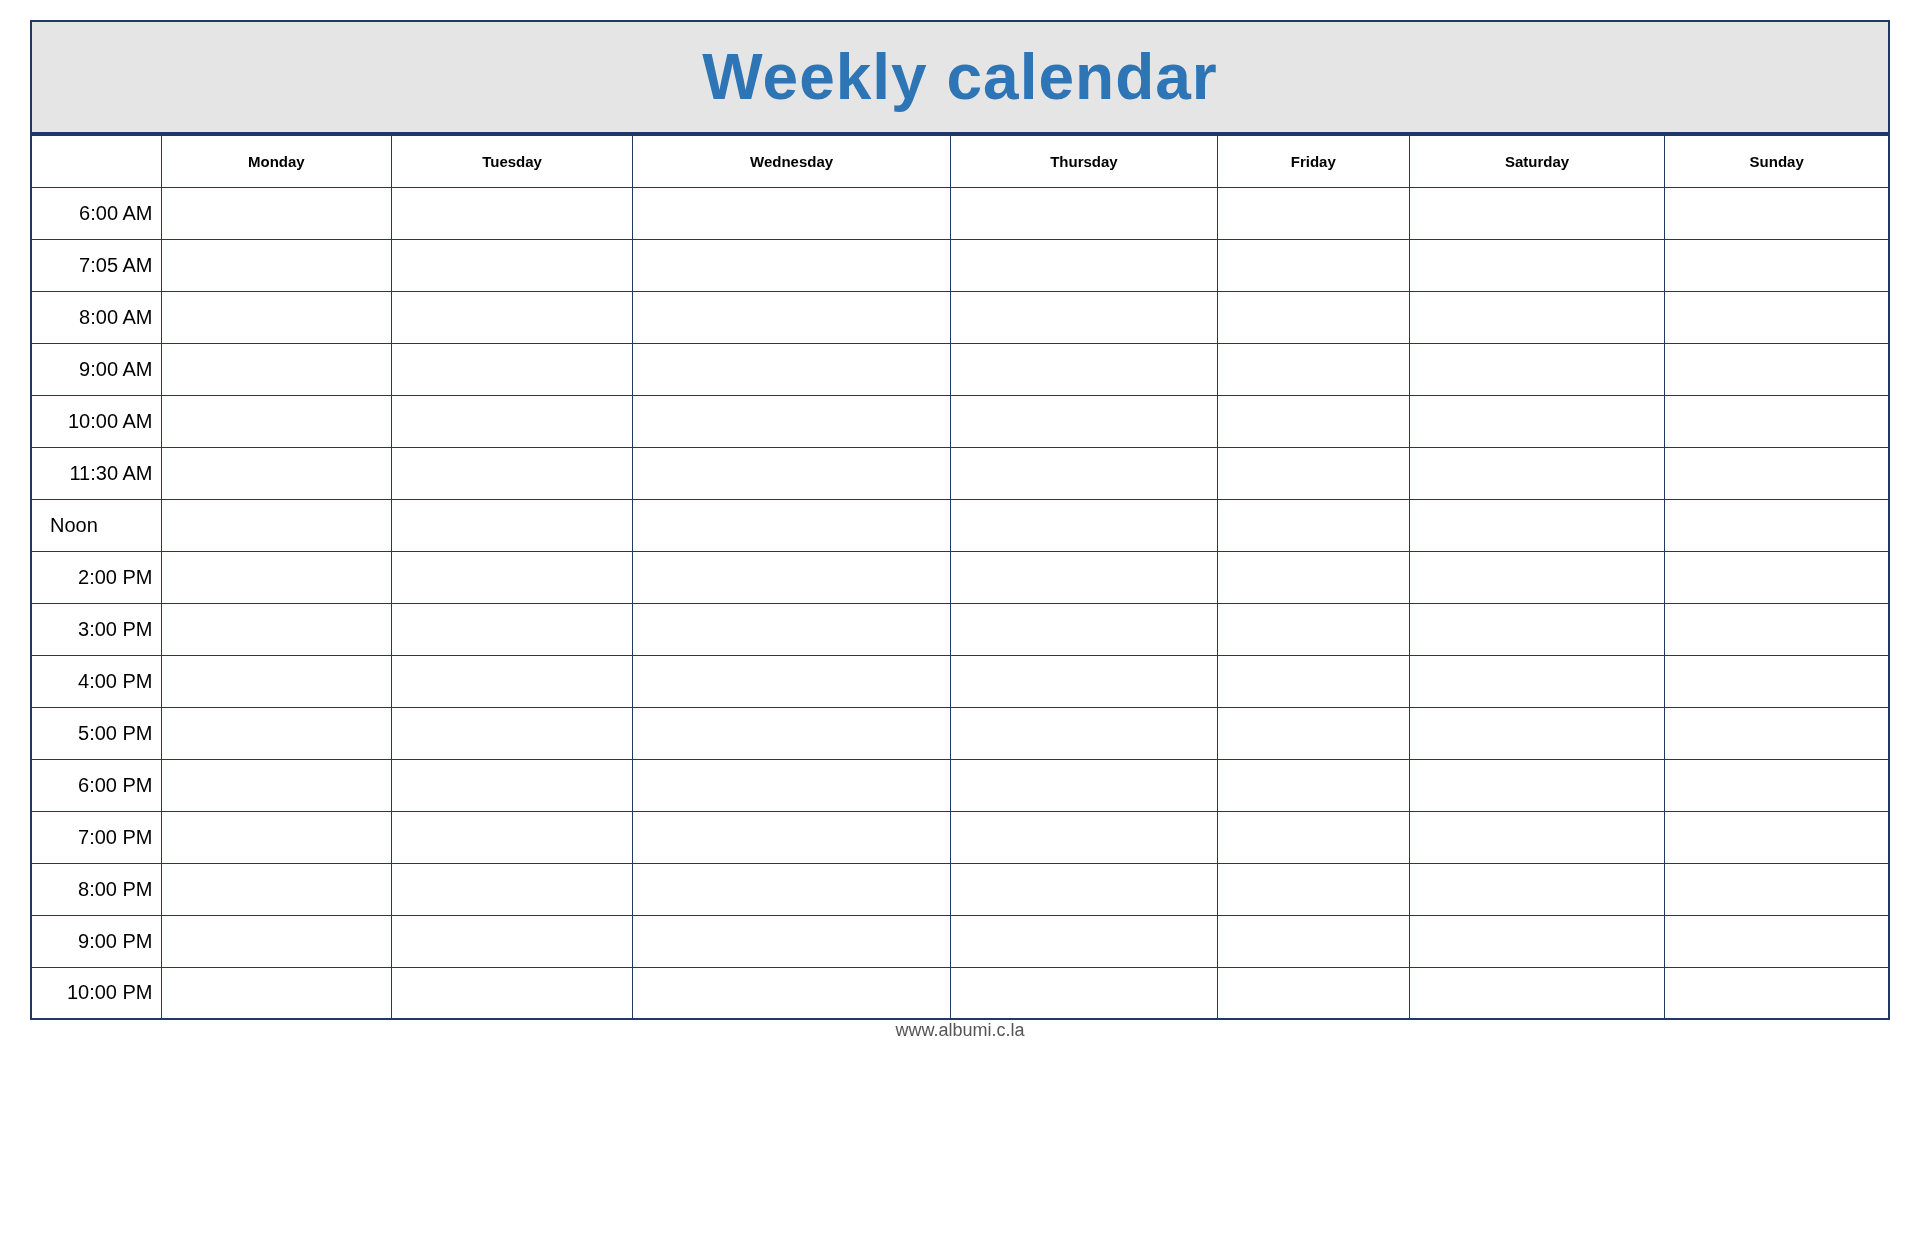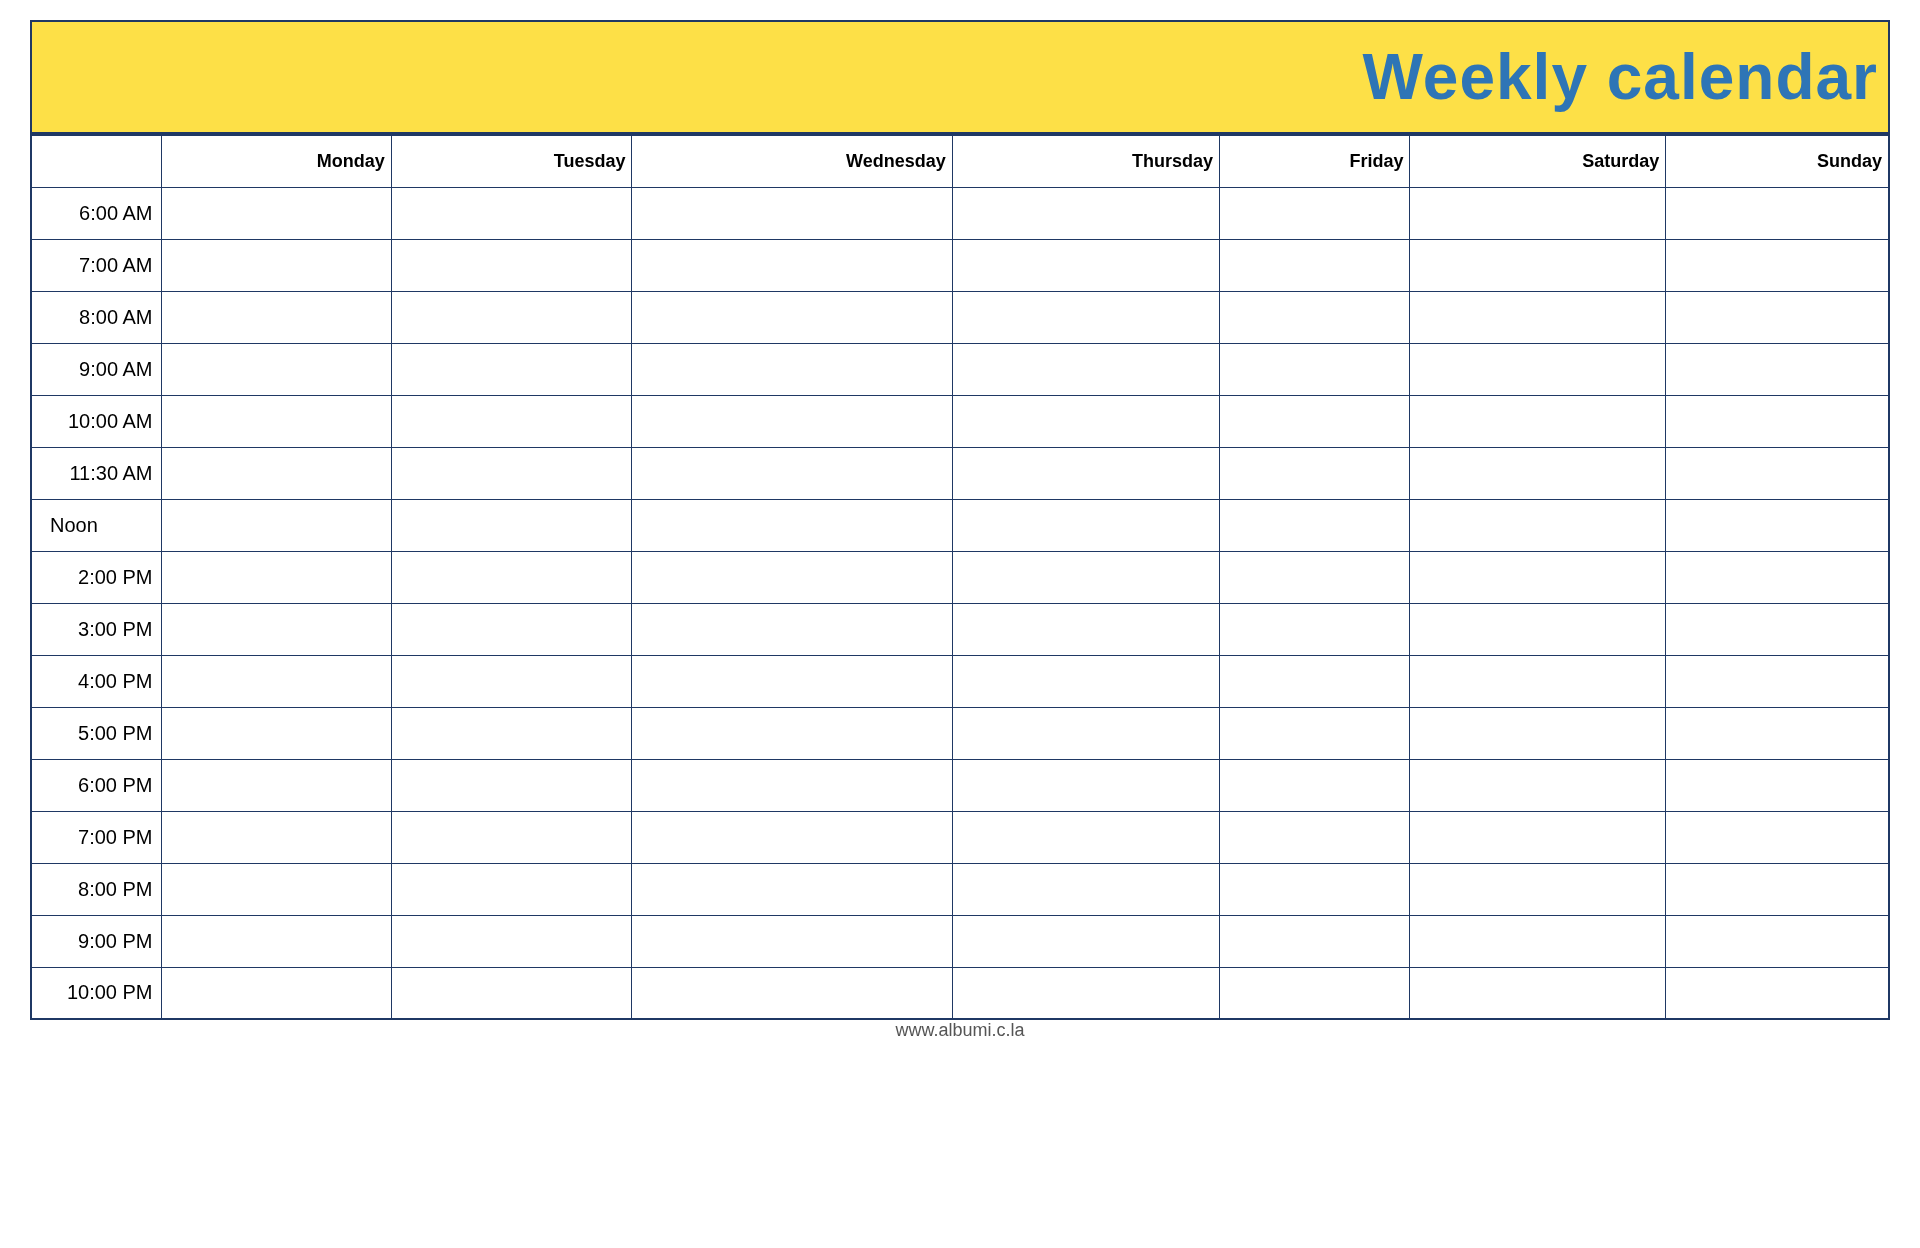--- a/index.html
+++ b/index.html
@@ -17,22 +17,22 @@
       padding: 20px;
       min-height: 100vh;
     }
 
     .calendar-container {
       width: 1860px;
       max-width: 100%;
     }
 
     .calendar-header {
-      background-color: #fde047;
-      text-align: right;
+      background-color: #e5e5e5;
+      text-align: center;
       padding: 18px 10px;
       border: 2px solid #1f3864;
       margin-bottom: 0;
     }
 
     .calendar-title {
       font-size: 64px;
       font-weight: bold;
       color: #2e75b6;
       letter-spacing: 1px;
@@ -44,26 +44,26 @@
       border: 2px solid #1f3864;
     }
 
     th, td {
       border: 1px solid #1f3864;
       padding: 0;
       height: 52px;
     }
 
     thead th {
-      font-size: 18px;
+      font-size: 15px;
       font-weight: bold;
       color: #000000;
       padding: 8px 6px;
       background: #ffffff;
-      text-align: right;
+      text-align: center;
       vertical-align: middle;
     }
 
     thead th:first-child {
       width: 130px;
     }
 
     tbody td:first-child {
       text-align: right;
       padding-right: 8px;
@@ -118,21 +118,21 @@
           <td>6:00 AM</td>
           <td></td>
           <td></td>
           <td></td>
           <td></td>
           <td></td>
           <td></td>
           <td></td>
         </tr>
         <tr>
-          <td>7:00 AM</td>
+          <td>7:05 AM</td>
           <td></td>
           <td></td>
           <td></td>
           <td></td>
           <td></td>
           <td></td>
           <td></td>
         </tr>
         <tr>
           <td>8:00 AM</td>

